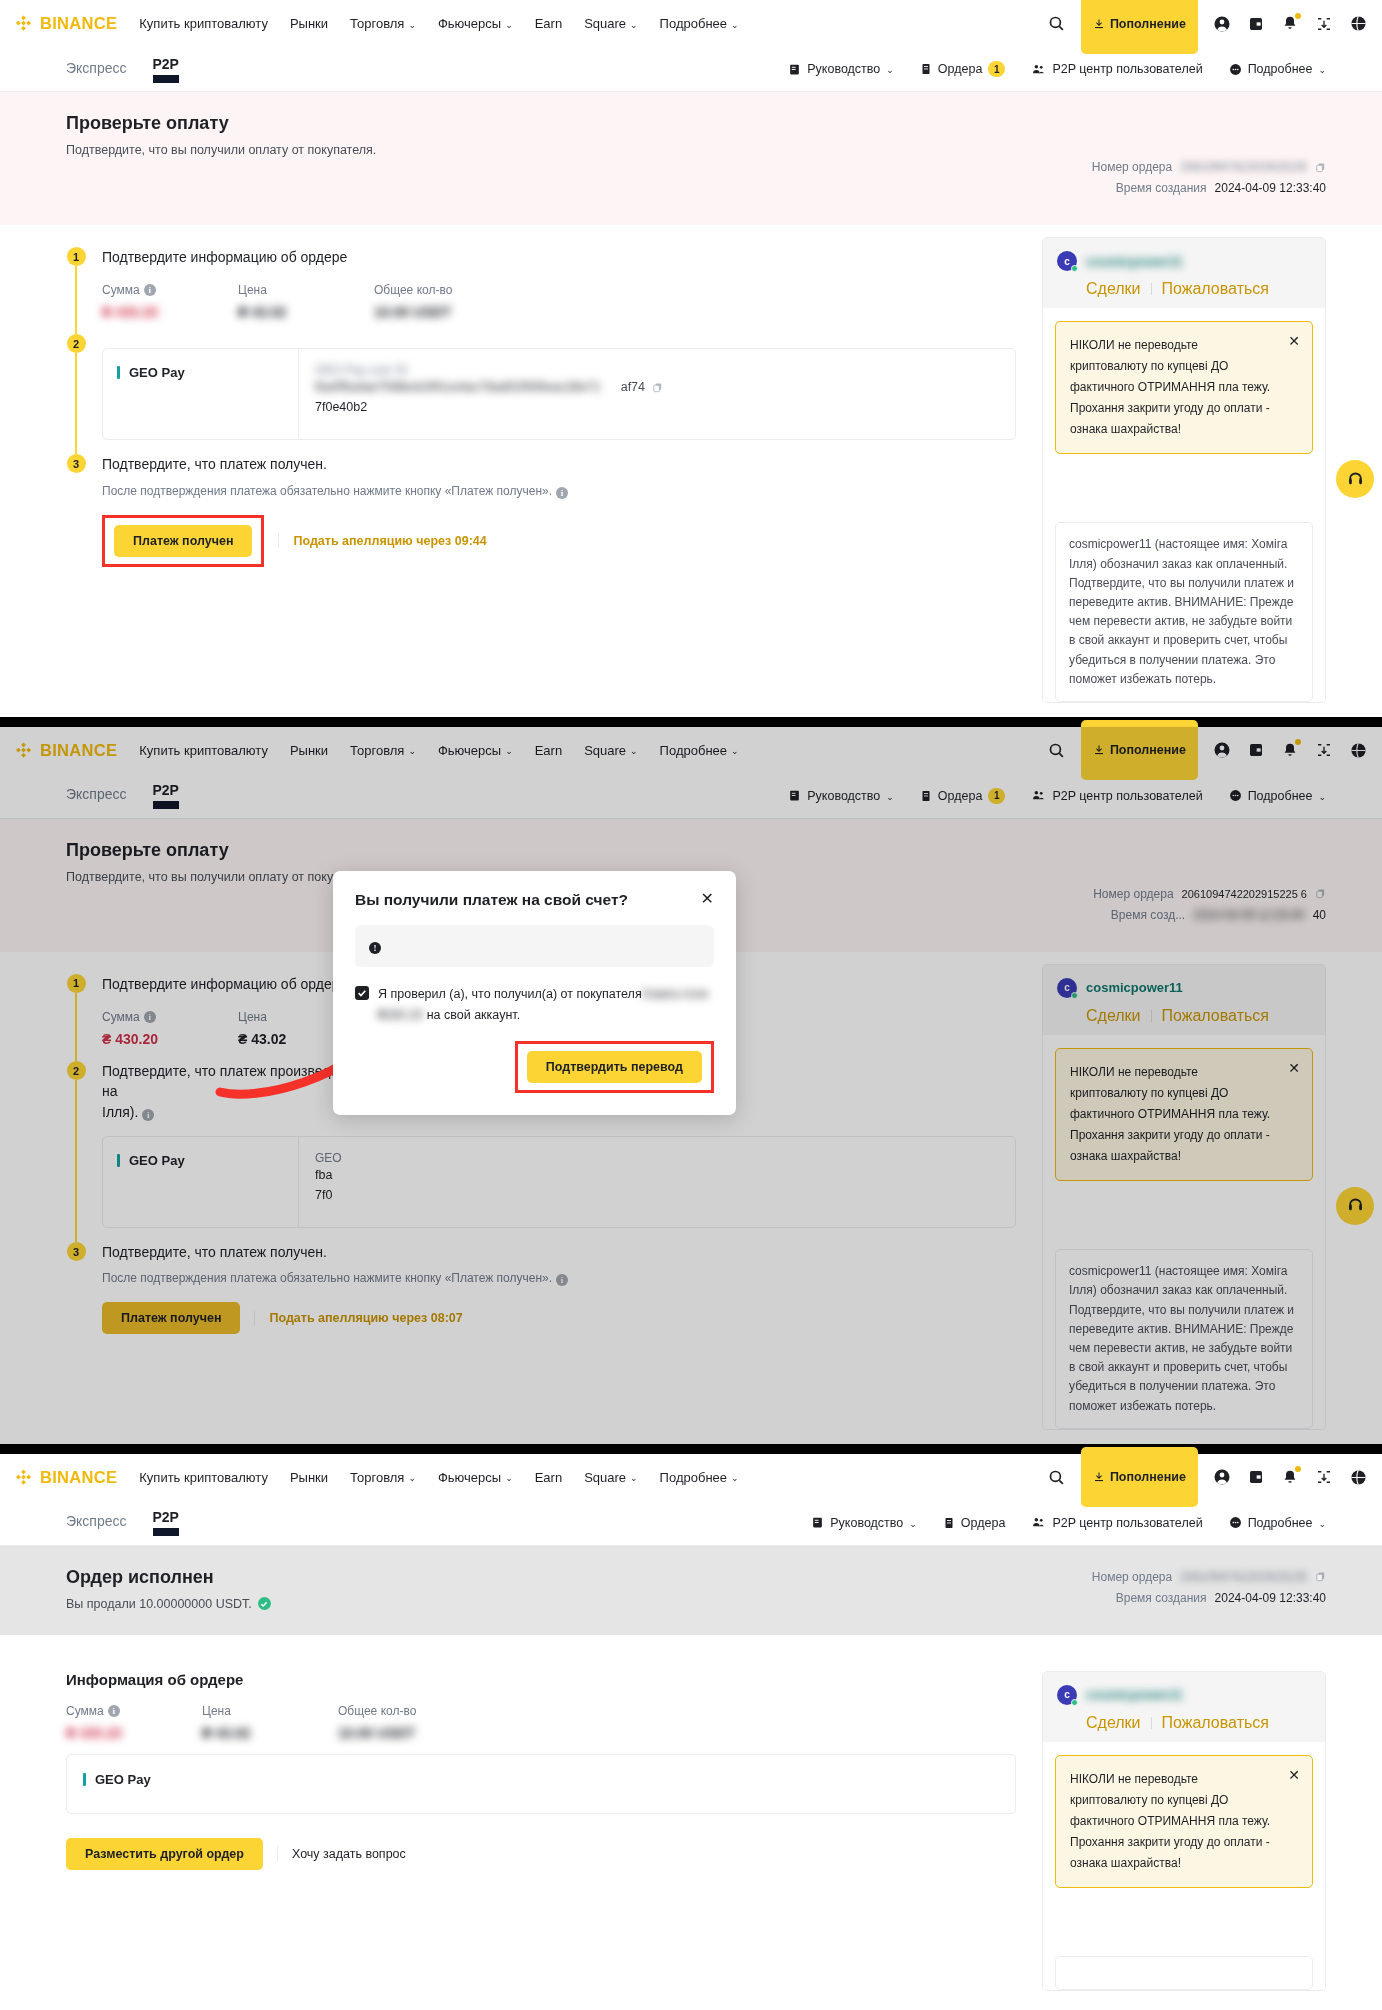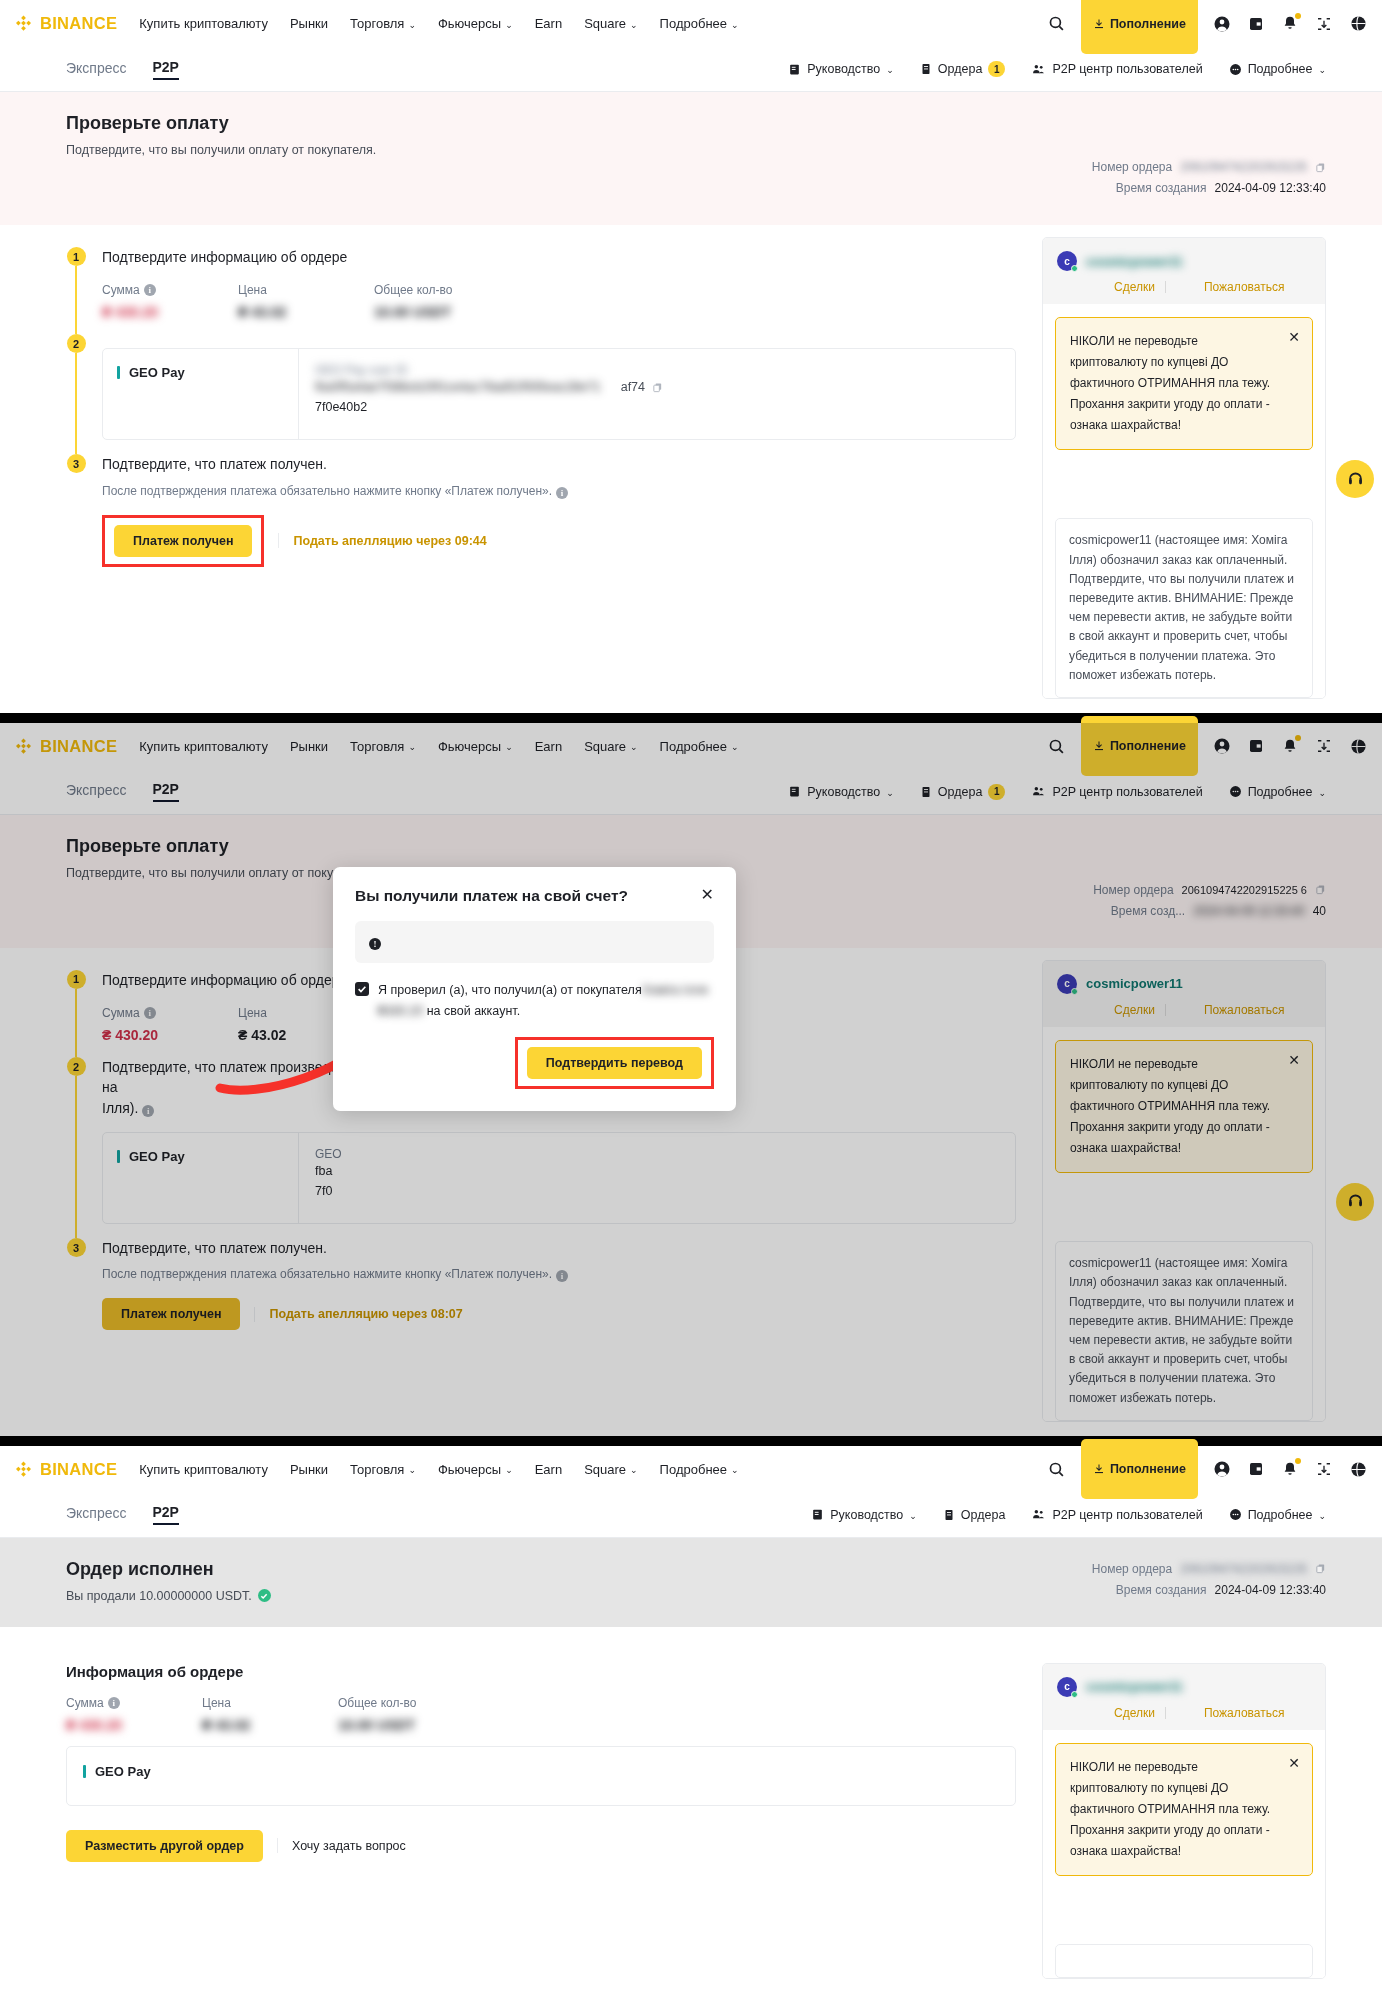--- a/index.html
+++ b/index.html
@@ -42,21 +42,21 @@
     border-radius: 50%; background: #f0b90b;
   }
 
   
   .subnav {
     height: 45px; display: flex; align-items: center; padding: 0 56px 0 66px;
     border-bottom: 1px solid #eaecef; background: #fff;
   }
   .subnav-left { display: flex; align-items: center; gap: 26px; }
   .sub-tab { font-size: 14px; color: #707a8a; cursor: pointer; padding-bottom: 3px; }
-  .sub-tab.active { color: #1e2026; font-weight: bold; border-bottom: 2px solid #0f172a; }
+  .sub-tab.active { color: #1e2026; font-weight: bold; border-bottom: 8px solid #0f172a; }
   .subnav-right { margin-left: auto; display: flex; align-items: center; gap: 26px; }
   .subnav-link {
     font-size: 12.5px; color: #1e2026; display: flex; align-items: center; gap: 6px;
     cursor: pointer; white-space: nowrap;
   }
   .badge-count {
     background: #fcd535; color: #1e2026; font-size: 10px; font-weight: bold;
     border-radius: 9px; min-width: 17px; height: 16px; display: inline-flex;
     align-items: center; justify-content: center; padding: 0 5px;
   }
@@ -143,21 +143,21 @@
     width: 20px; height: 20px; border-radius: 50%; background: #3b3bb5; color: #fff;
     font-size: 10px; display: flex; align-items: center; justify-content: center;
     position: relative; flex: none; font-weight: bold;
   }
   .online-dot {
     position: absolute; right: -1px; bottom: -1px; width: 7px; height: 7px;
     background: #2ebd85; border: 1.5px solid #f5f5f5; border-radius: 50%;
   }
   .chat-name { font-size: 13px; font-weight: bold; color: #0f766e; }
   .chat-links { display: flex; align-items: center; gap: 0; margin-top: 9px; padding-left: 29px; }
-  .chat-link { font-size: 12px; color: #c99400; cursor: pointer; margin-left: 28px; }
+  .chat-link { font-size: 16px; color: #c99400; cursor: pointer; }
   .chat-link-sep { width: 1px; height: 12px; background: #d9d9d9; margin: 0 10px; }
   .chat-body { padding: 13px 12px 0 12px; background: #fff; position: relative; min-height: 120px; }
   .warn-bubble {
     background: #fdf6e3; border: 1px solid #f0b90b; border-radius: 5px;
     padding: 13px 14px; font-size: 12px; line-height: 1.75; color: #1e2026;
     position: relative; padding-right: 34px;
   }
   .warn-x {
     position: absolute; top: 12px; right: 12px; font-size: 14px; color: #1e2026;
     cursor: pointer; line-height: 1;

